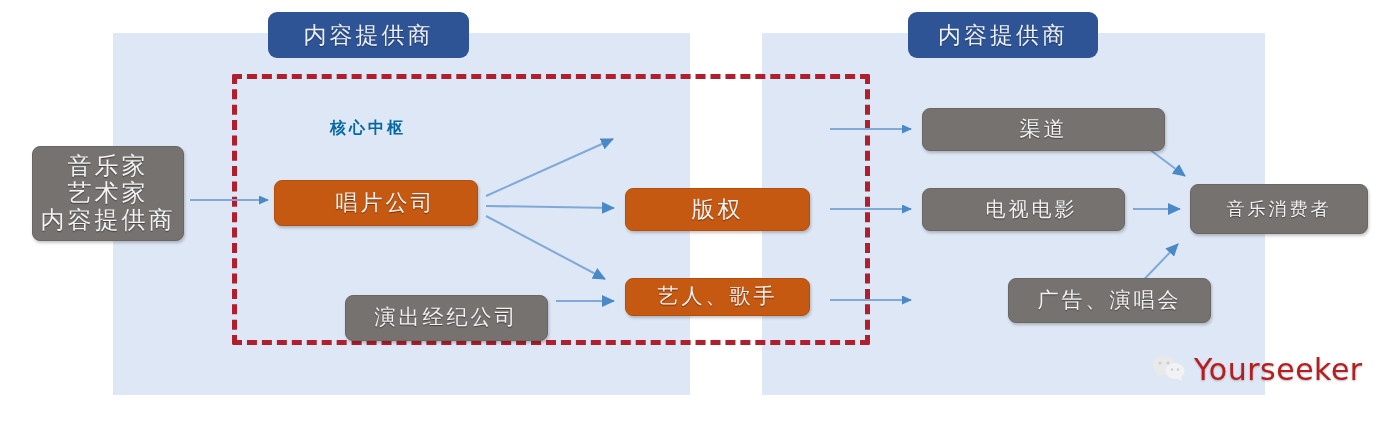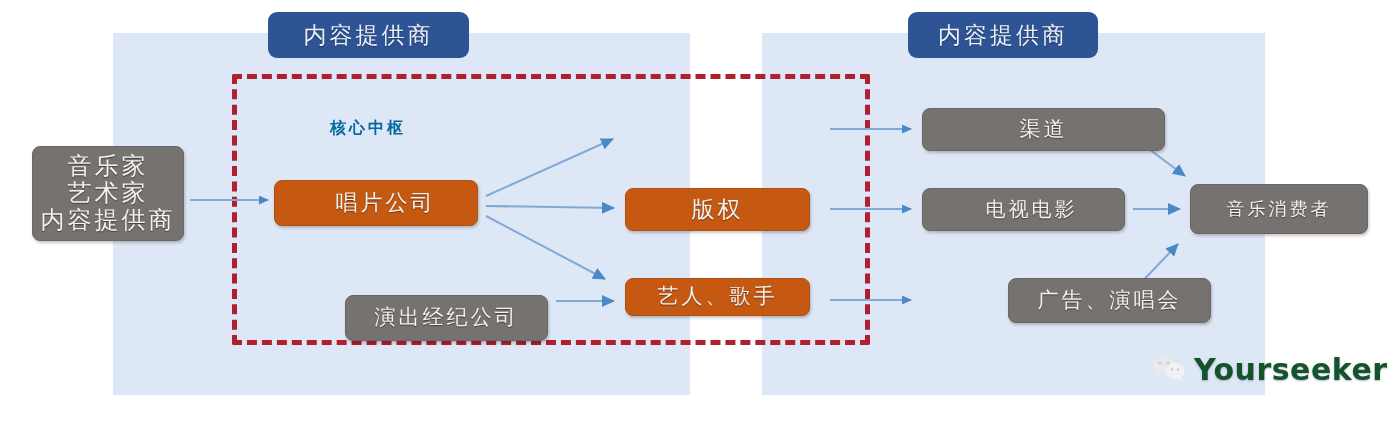--- a/index.html
+++ b/index.html
@@ -70,25 +70,24 @@
 
   
   #arrow-layer{position:absolute;left:0;top:0;width:1397px;height:427px;}
 
   
   #watermark{
     position:absolute;left:1152px;top:352px;
     display:flex;align-items:center;gap:8px;
   }
   #watermark .wm-text{
-    font-size:30px;color:#14532d;
+    font-size:30px;color:#b91c1c;
     font-family:"DejaVu Sans","Liberation Sans",sans-serif;
     text-shadow:0 1px 2px rgba(120,130,150,.55);
     letter-spacing:.5px;
-    font-weight:bold;
   }
   #watermark .wm-icon{display:block;}
 </style>
 </head>
 <body>
 
 <div class="stage">
 
   <div class="panel" id="panel-left"></div>
   <div class="panel" id="panel-right"></div>

